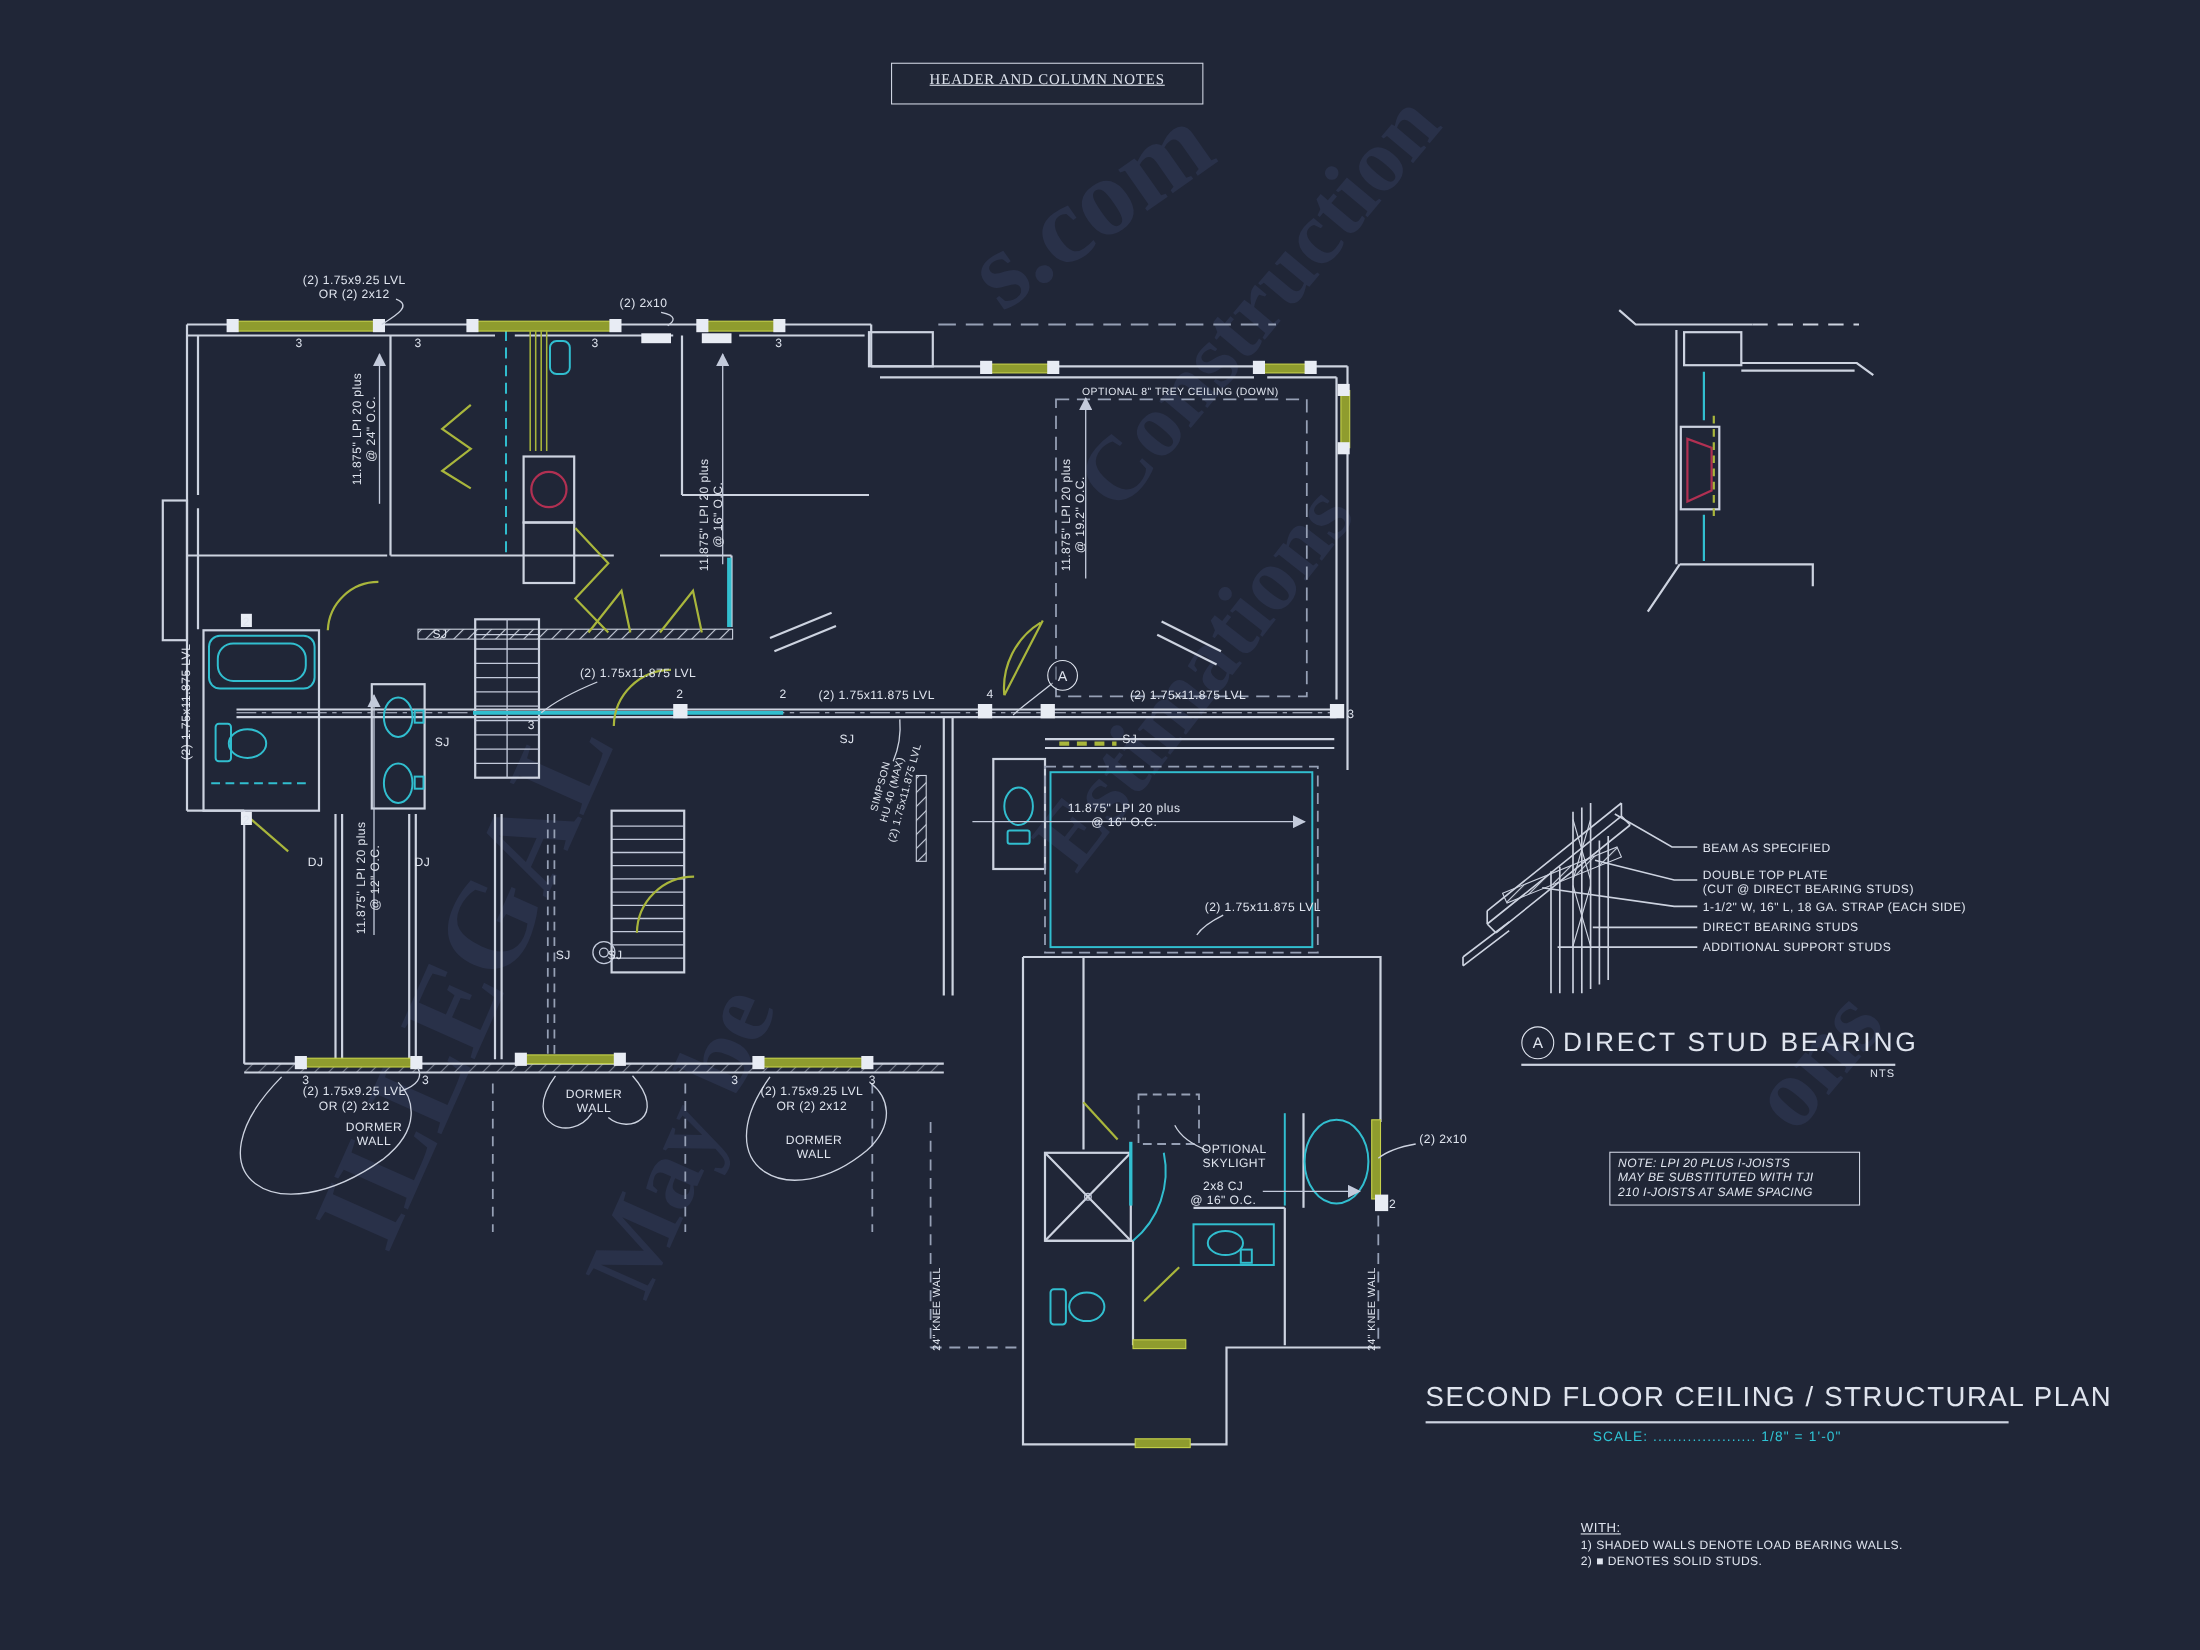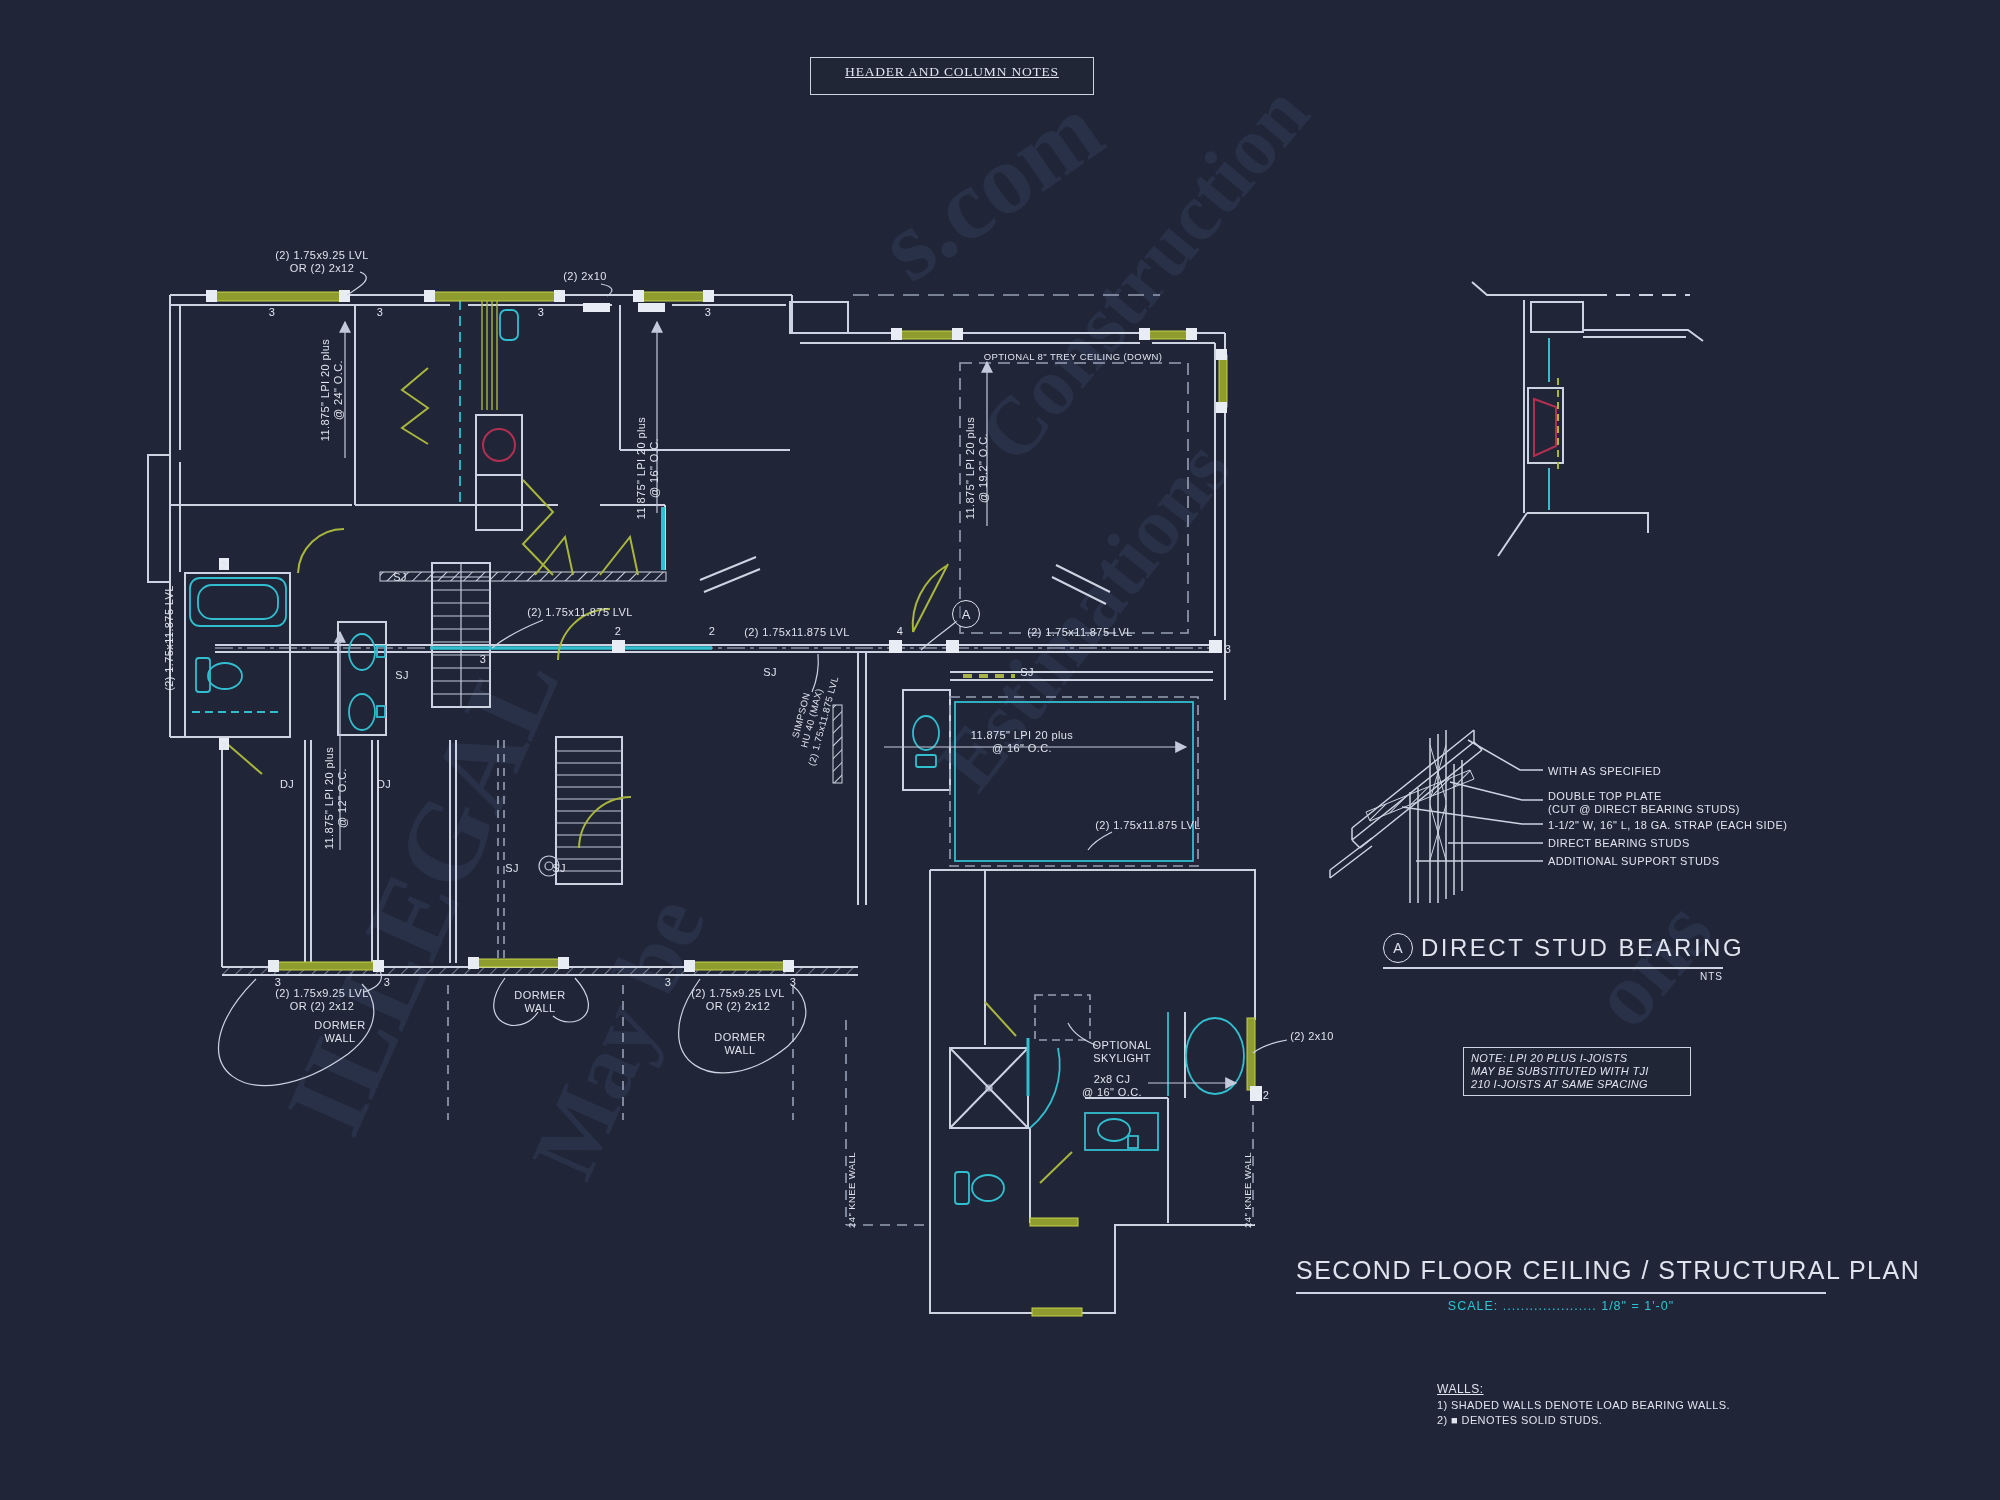--- a/index.html
+++ b/index.html
@@ -324,21 +324,21 @@
   <div class="lbl" style="left:1228px;top:650px">3</div>
   <div class="lbl" style="left:618px;top:632px">2</div>
   <div class="lbl" style="left:712px;top:632px">2</div>
   <div class="lbl" style="left:900px;top:632px">4</div>
   <div class="lbl" style="left:224px;top:567px">2</div>
   <div class="lbl" style="left:224px;top:747px">2</div>
   <div class="lbl" style="left:1266px;top:1096px">2</div>
 
   <div class="amark" style="left:966px;top:614px">A</div>
 
-  <div class="callout" style="left:1548px;top:772px">WITH AS SPECIFIED</div>
+  <div class="callout" style="left:1548px;top:772px">BEAM AS SPECIFIED</div>
   <div class="callout" style="left:1548px;top:803px">DOUBLE TOP PLATE
 (CUT @ DIRECT BEARING STUDS)</div>
   <div class="callout" style="left:1548px;top:826px">1-1/2" W, 16" L, 18 GA. STRAP (EACH SIDE)</div>
   <div class="callout" style="left:1548px;top:844px">DIRECT BEARING STUDS</div>
   <div class="callout" style="left:1548px;top:862px">ADDITIONAL SUPPORT STUDS</div>
 
   <div id="detail-title">
     <div class="row">
       <div class="circ">A</div>
       <div class="big">DIRECT STUD BEARING</div>
@@ -351,18 +351,18 @@
 MAY BE SUBSTITUTED WITH TJI
 210 I-JOISTS AT SAME SPACING</div>
   </div>
 
   <div id="title-block">
     <div class="t">SECOND FLOOR CEILING / STRUCTURAL PLAN</div>
     <div class="s">SCALE: ..................... 1/8" = 1'-0"</div>
   </div>
 
   <div id="notes-block">
-    <div class="t">WALLS:</div>
+    <div class="t">WITH:</div>
     <div class="i">1) SHADED WALLS DENOTE LOAD BEARING WALLS.</div>
     <div class="i">2) ■ DENOTES SOLID STUDS.</div>
   </div>
 
 </div>
 
 </body></html>

